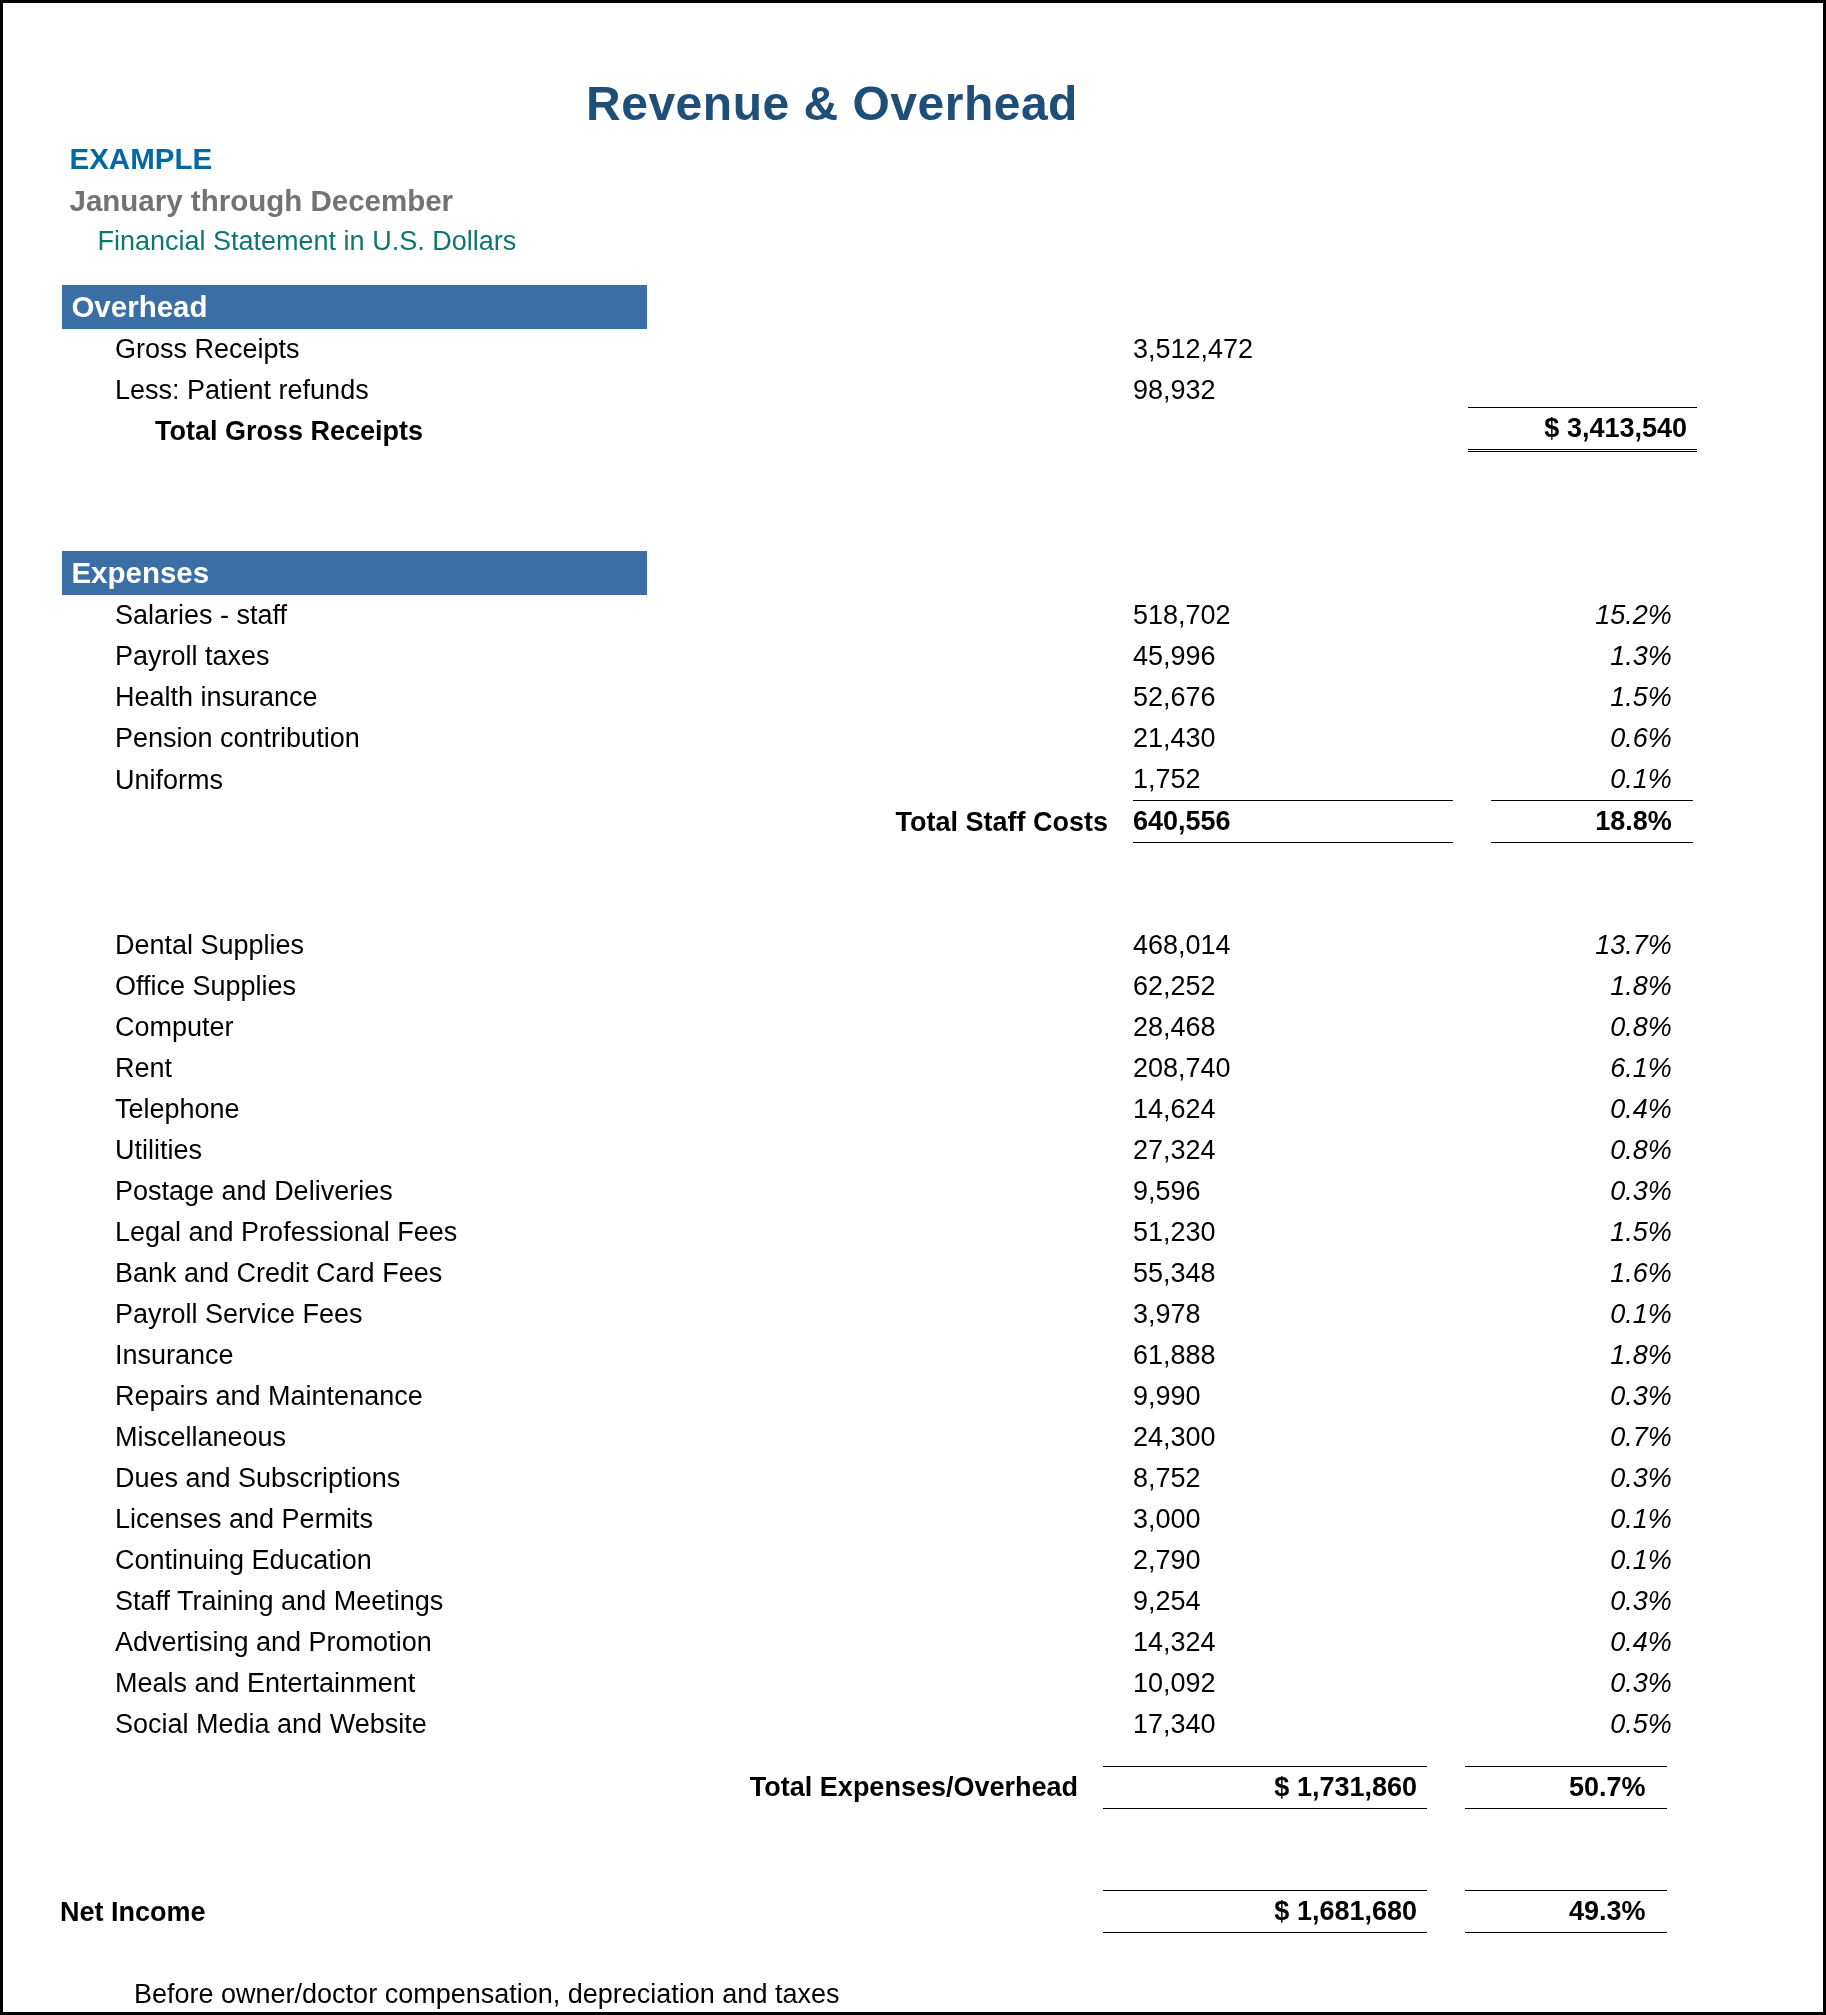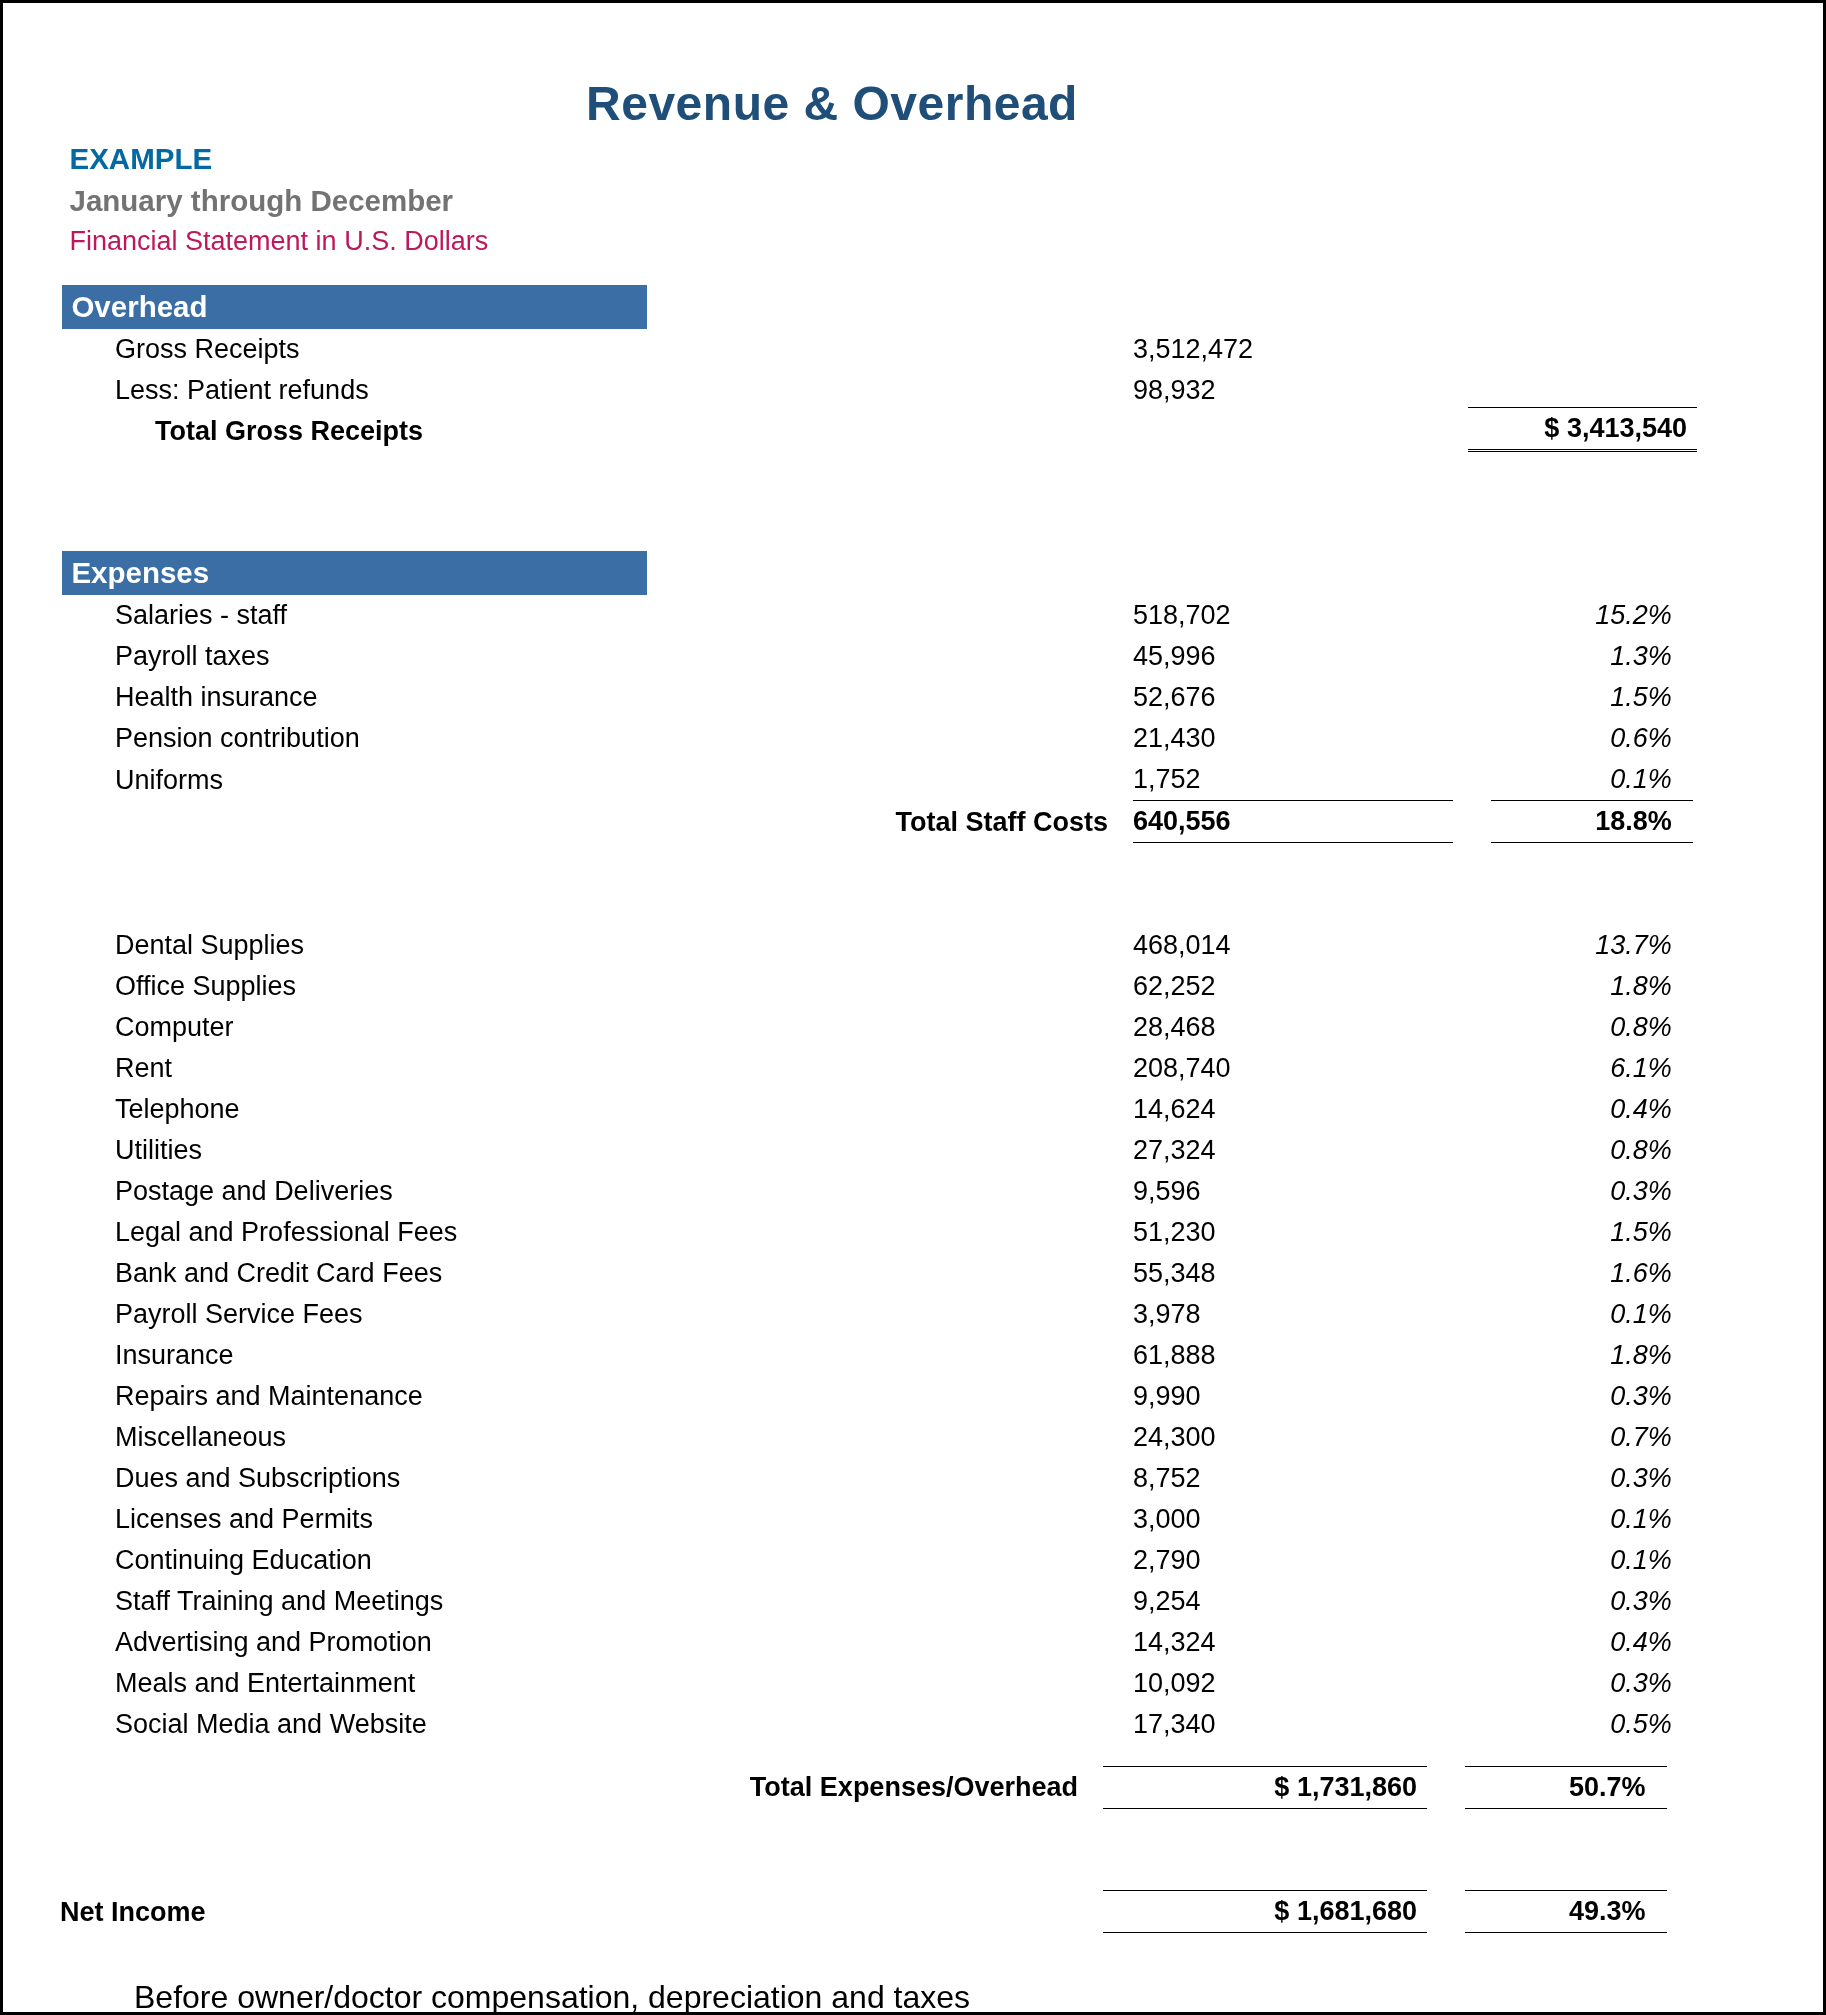--- a/index.html
+++ b/index.html
@@ -42,22 +42,23 @@
     margin-bottom: 7.6px;
   }
   .hdr-period {
     font-size: 29.5px;
     font-weight: bold;
     color: #737373;
     margin-bottom: 7.6px;
   }
   .hdr-sub {
     font-size: 27px;
-    color: #be185d;
+    color: #0f766e;
     margin-bottom: 28.5px;
+    margin-left: 28px;
   }
 
   .section-band {
     background: #3a6ea5;
     color: #ffffff;
     font-size: 29.5px;
     font-weight: bold;
     width: 585px;
     height: 44px;
     line-height: 44px;
@@ -102,21 +103,21 @@
     font-weight: bold;
     white-space: nowrap;
   }
   .totals-pct {
     text-align: right;
     padding-right: 21px !important;
     font-weight: bold;
     white-space: nowrap;
   }
   .footnote {
-    font-size: 32px;
+    font-size: 27px;
     padding-left: 74px;
     margin-top: 5.7px;
   }
   .netrow-label {
     font-weight: bold;
     padding-right: 25px !important;
     white-space: nowrap;
   }
 </style>
 </head>

